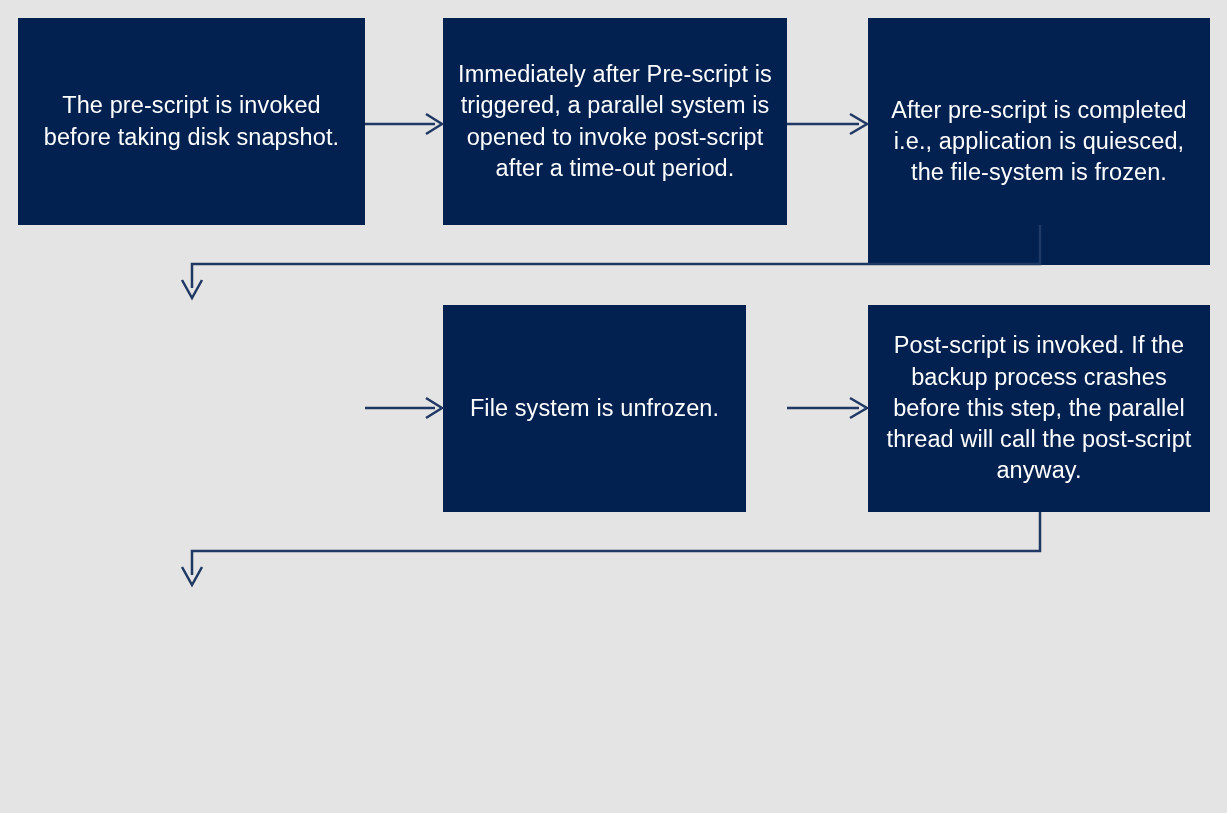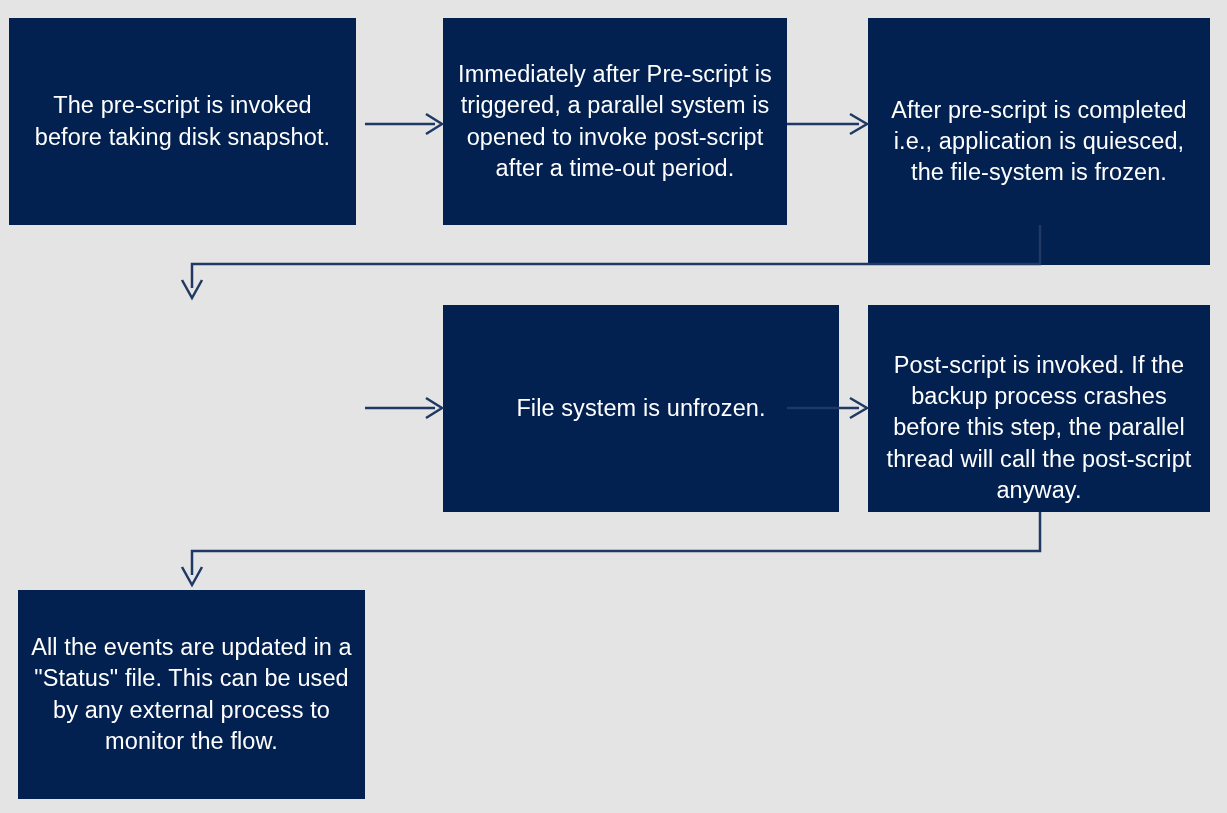--- a/index.html
+++ b/index.html
@@ -35,28 +35,28 @@
     letter-spacing: 0.1px;
     -webkit-font-smoothing: antialiased;
   }
   .node .node-text {
     display: block;
     width: 100%;
     white-space: pre-line;
   }
 
   
-  #node-1 { left: 9px;  top: 18px;  width: 347px; height: 207px; }
+  #node-1 { left: 18px;  top: 18px;  width: 347px; height: 207px; }
   #node-2 { left: 443px; top: 18px;  width: 344px; height: 207px; }
   #node-3 { left: 868px; top: 18px;  width: 342px; height: 247px; }
 
   
   #node-4 { left: 18px;  top: 305px; width: 347px; height: 207px; }
-  #node-5 { left: 443px; top: 305px; width: 396px; height: 207px; }
-  #node-6 { left: 868px; top: 305px; width: 342px; height: 207px; align-items: flex-end; }
+  #node-5 { left: 443px; top: 305px; width: 303px; height: 207px; }
+  #node-6 { left: 868px; top: 305px; width: 342px; height: 207px; }
 
   
   #node-7 { left: 18px;  top: 590px; width: 347px; height: 209px; }
 
   .connector {
     position: absolute;
     pointer-events: none;
   }
   .connector svg { display: block; overflow: visible; }
 </style>
@@ -79,23 +79,20 @@
 
 
   <div class="node" id="node-5">
     <span class="node-text">File system is unfrozen.</span>
   </div>
 
   <div class="node" id="node-6">
     <span class="node-text">Post-script is invoked. If the backup process crashes before this step, the parallel thread will call the post-script anyway.</span>
   </div>
 
-  <div class="node" id="node-7">
-    <span class="node-text">All the events are updated in a "Status" file. This can be used by any external process to monitor the flow.</span>
-  </div>
 
   <div class="connector" id="connector-1-2" style="left:365px; top:108px; width:80px; height:32px;">
     <svg width="80" height="32" viewBox="0 0 80 32">
       <path d="M0 16 H 70" stroke="#1f3864" stroke-width="2.5" fill="none"></path>
       <path d="M61 6 L 77 16 L 61 26" stroke="#1f3864" stroke-width="2.5" fill="none" stroke-linecap="butt" stroke-linejoin="miter"></path>
     </svg>
   </div>
 
   <div class="connector" id="connector-2-3" style="left:787px; top:108px; width:83px; height:32px;">
     <svg width="83" height="32" viewBox="0 0 83 32">

